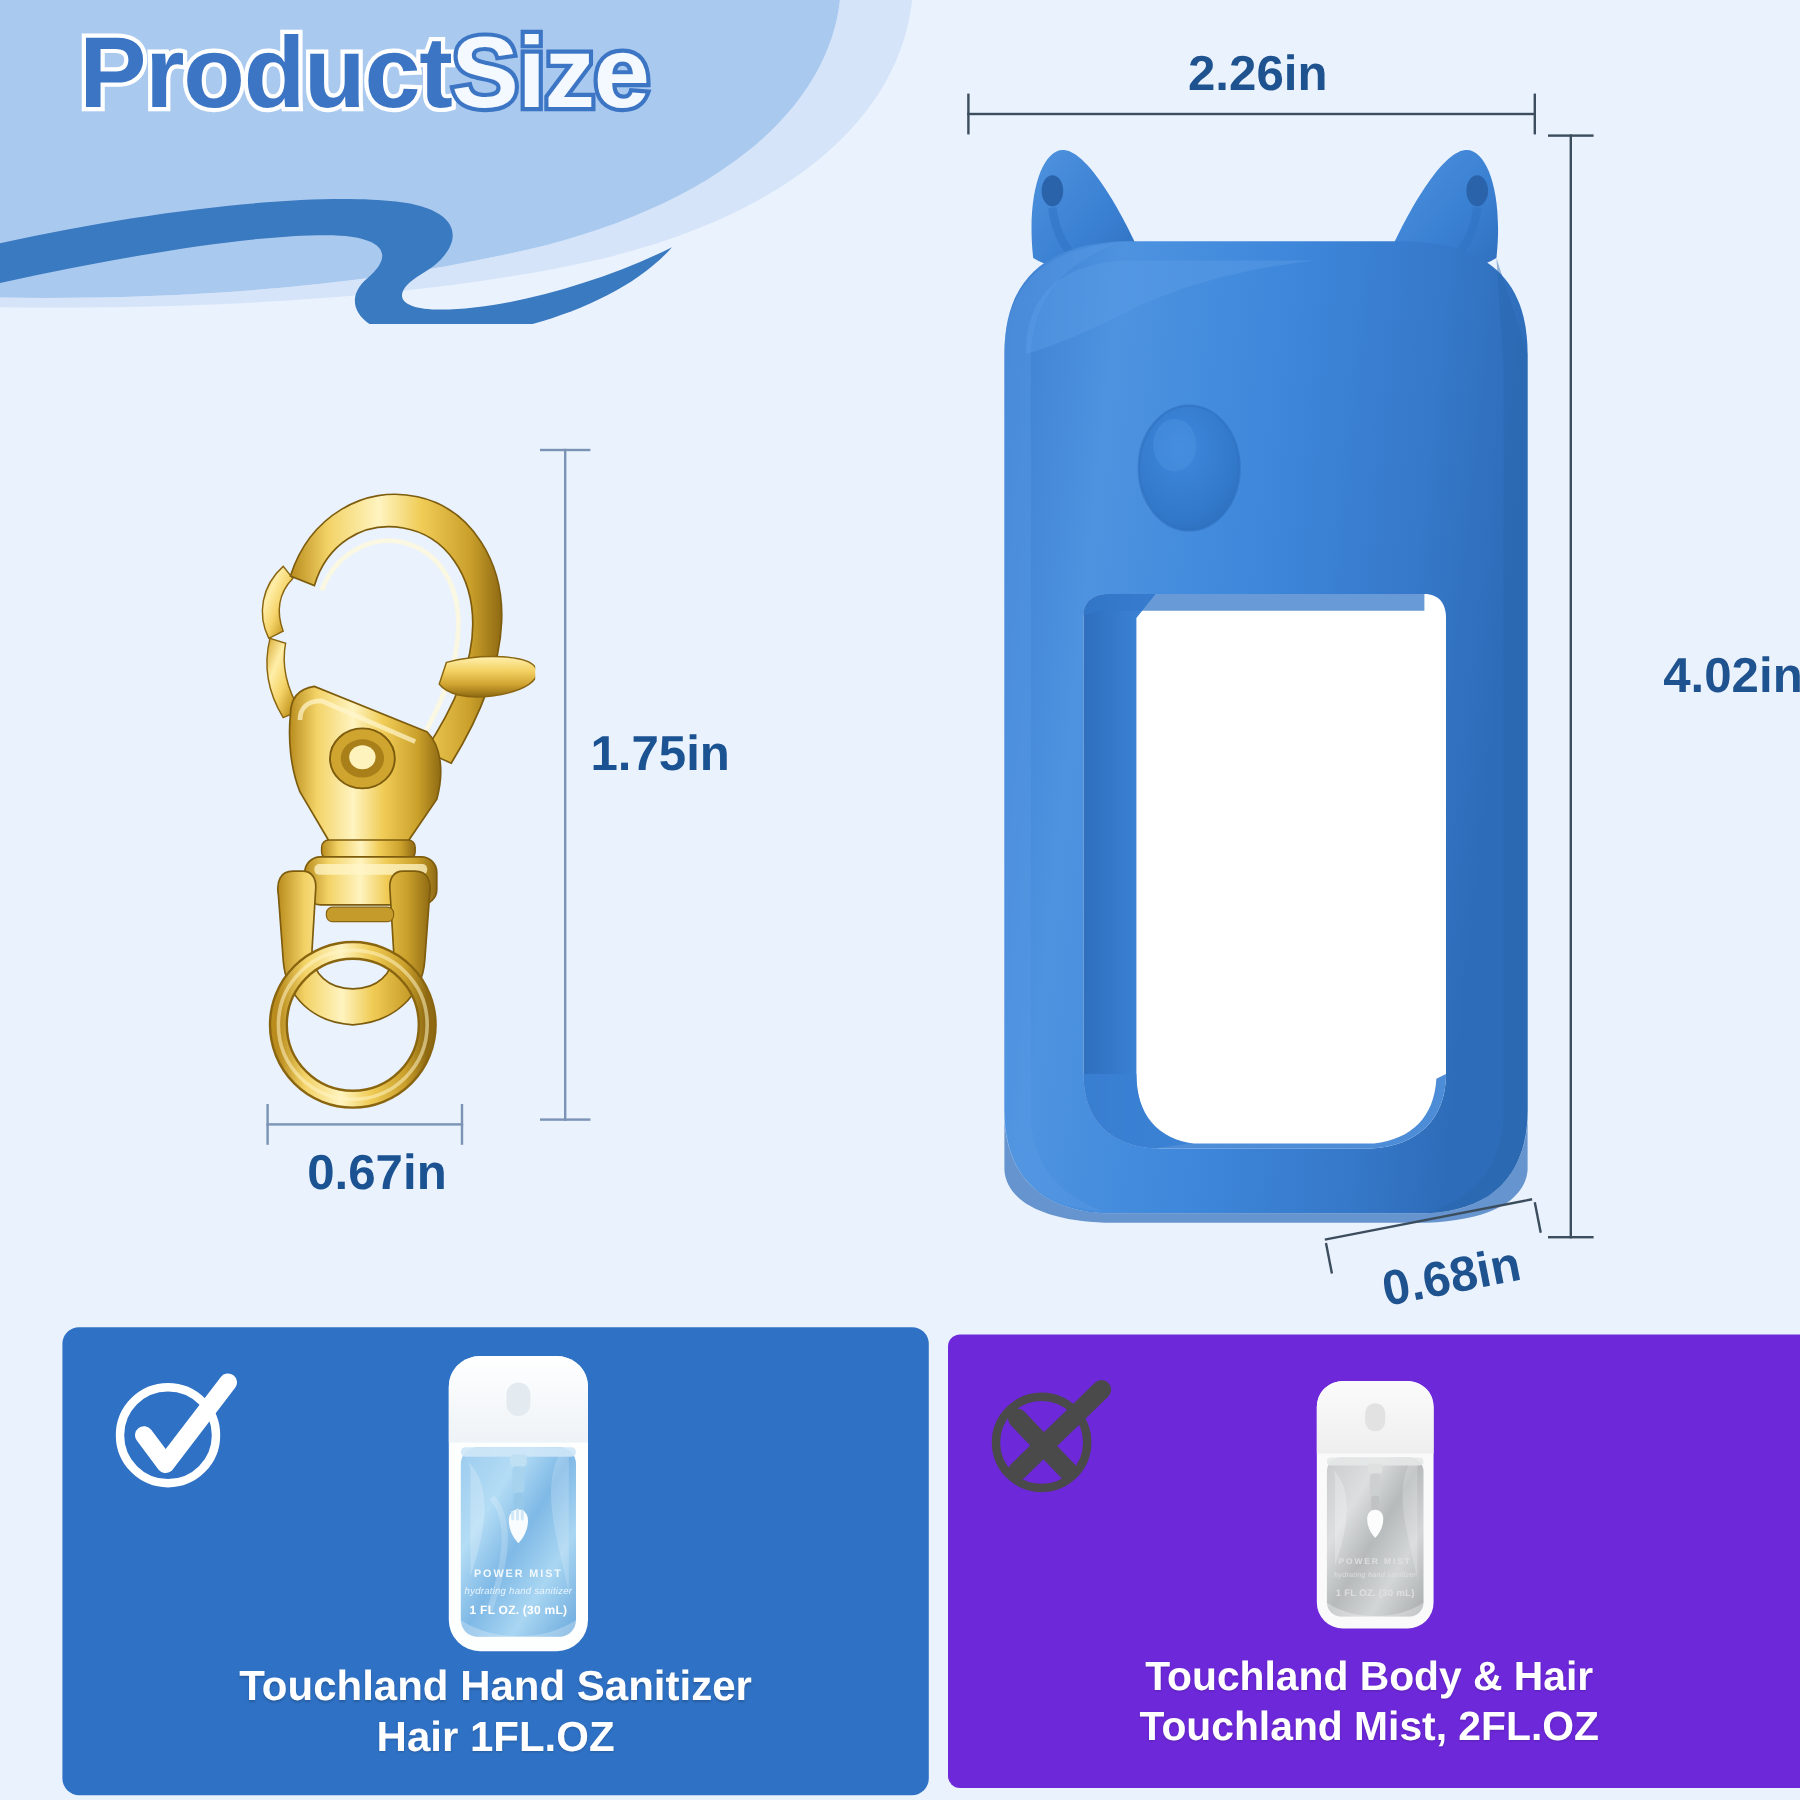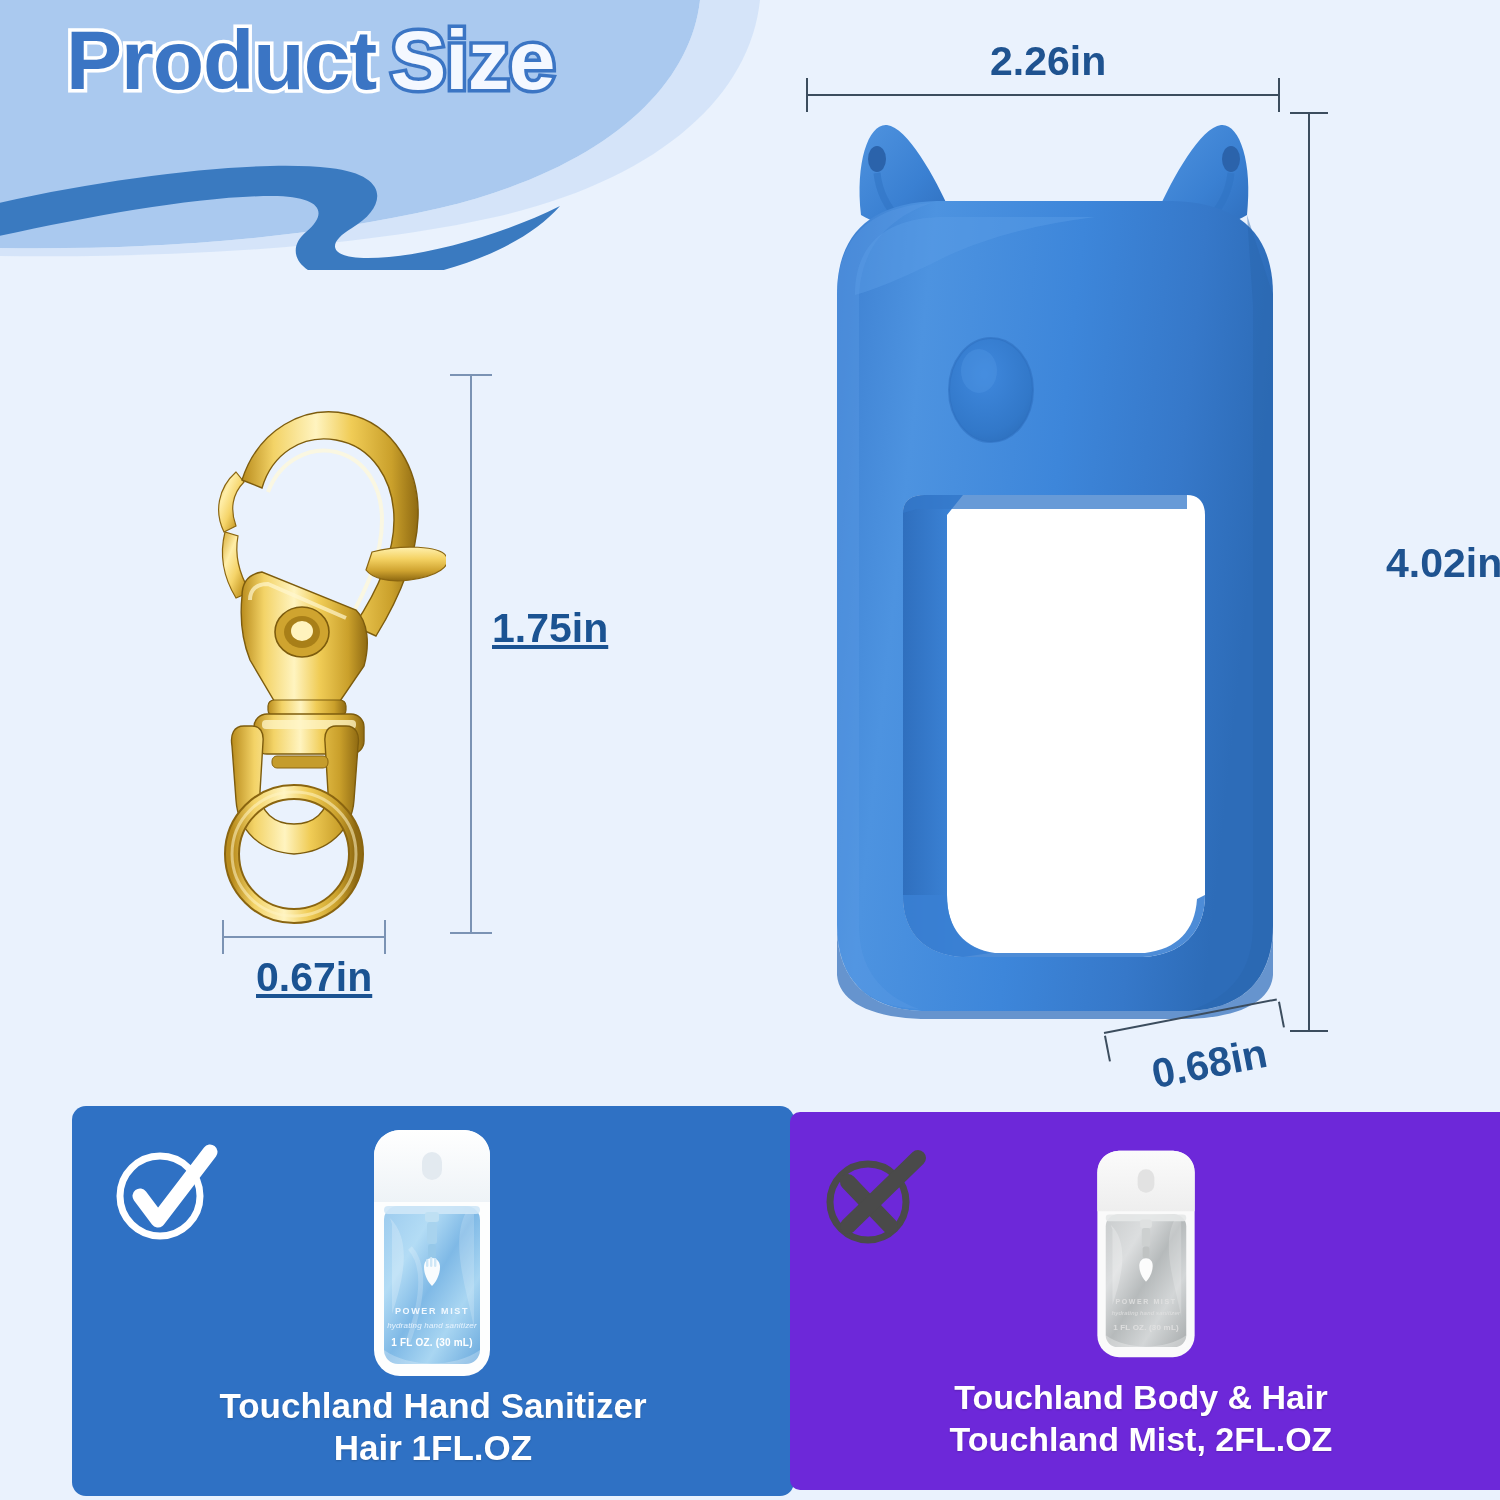--- a/index.html
+++ b/index.html
@@ -25,48 +25,47 @@
   .title .w1{
     color:#3b75c4;
     -webkit-text-stroke:7px #ffffff;
     paint-order:stroke fill;
     text-shadow:0 0 2px #fff;
   }
   .title .w2{
     color:#f4f8ff;
     -webkit-text-stroke:7px #3b75c4;
     paint-order:stroke fill;
-    margin-left:14px;
   }
 
   
   .keychain{position:absolute;left:206px;top:360px;width:240px;height:580px;}
   .keychain svg{display:block;}
 
   
   .dim-label{
     position:absolute;
     color:#1f5390;
     font-size:41px;
     font-weight:bold;
     white-space:nowrap;
   }
-  .dim-label.k{color:#1b5392;text-decoration:underline;}
+  .dim-label.k{color:#1b5392;}
 
   
   .kline{position:absolute;background:#7b93b4;}
   .cline{position:absolute;background:#3c4d5e;}
 
   
   .case{position:absolute;left:795px;top:95px;width:520px;height:940px;}
   .case svg{display:block;}
 
   
   .panel-good{
-    position:absolute;left:72px;top:1106px;width:722px;height:390px;
+    position:absolute;left:52px;top:1106px;width:722px;height:390px;
     background:#2f71c4;border-radius:14px;
   }
   .panel-bad{
     position:absolute;left:790px;top:1112px;width:710px;height:378px;
     background:#6d28d9;border-radius:10px 0 0 10px;
   }
   .panel-caption{
     position:absolute;left:0;right:0;bottom:26px;
     text-align:center;color:#ffffff;
     font-size:35px;font-weight:bold;line-height:1.22;

